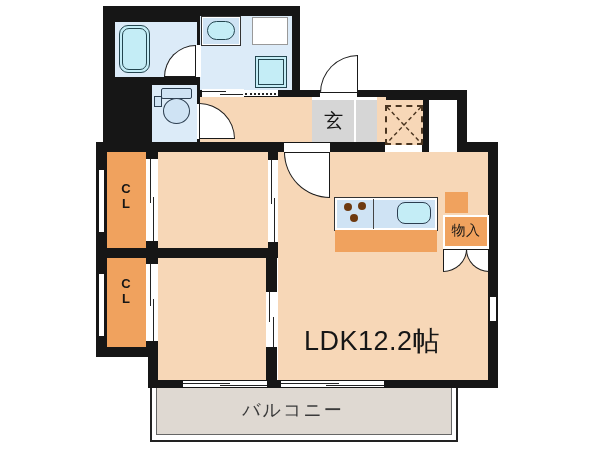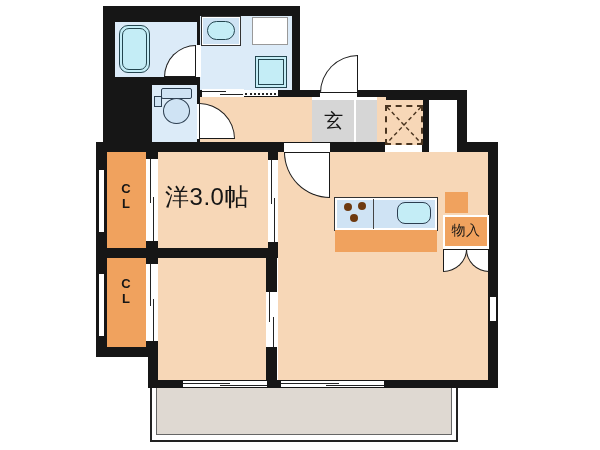--- a/index.html
+++ b/index.html
@@ -147,19 +147,20 @@
   <div class="abs" style="left:202px;top:17px;width:38px;height:28px;background:var(--fixture-blue,#cfe3f4);border:1.5px solid #fff;box-shadow:0 0 0 1px #333;"></div>
   <div class="abs cyan" style="left:207px;top:21px;width:28px;height:19px;border:1.5px solid #23454f;border-radius:10px;"></div>
   <div class="abs" style="left:252px;top:17px;width:36px;height:28px;background:#fff;border:1px solid #999;"></div>
   <div class="abs cyan" style="left:255px;top:56px;width:32px;height:32px;border:1.5px solid #23454f;">
     <div class="abs" style="left:2px;top:2px;right:2px;bottom:2px;border:1px solid #23454f;"></div>
   </div>
   <div class="fix" style="left:161px;top:88px;width:31px;height:11px;border-radius:2px;"></div>
   <div class="fix" style="left:163px;top:98px;width:27px;height:26px;border-radius:50%;"></div>
   <div class="fix" style="left:154px;top:96px;width:8px;height:11px;"></div>
 
-  <div class="label" style="left:207px;top:197px;font-size:24px;">洋3.0帖</div>
+  <div class="label" style="left:372px;top:341px;font-size:27px;">LDK12.2帖</div>
   <div class="label vtext" style="left:126px;top:196px;font-size:13px;font-weight:600;">CL</div>
   <div class="label vtext" style="left:126px;top:291px;font-size:13px;font-weight:600;">CL</div>
   <div class="label" style="left:334px;top:121px;font-size:19px;">玄</div>
   <div class="label" style="left:466px;top:231px;font-size:14px;">物入</div>
+  <div class="label" style="left:293px;top:410px;font-size:18px;color:#3a3a3a;letter-spacing:2px;">バルコニー</div>
 
 </div>
 
 </body></html>

